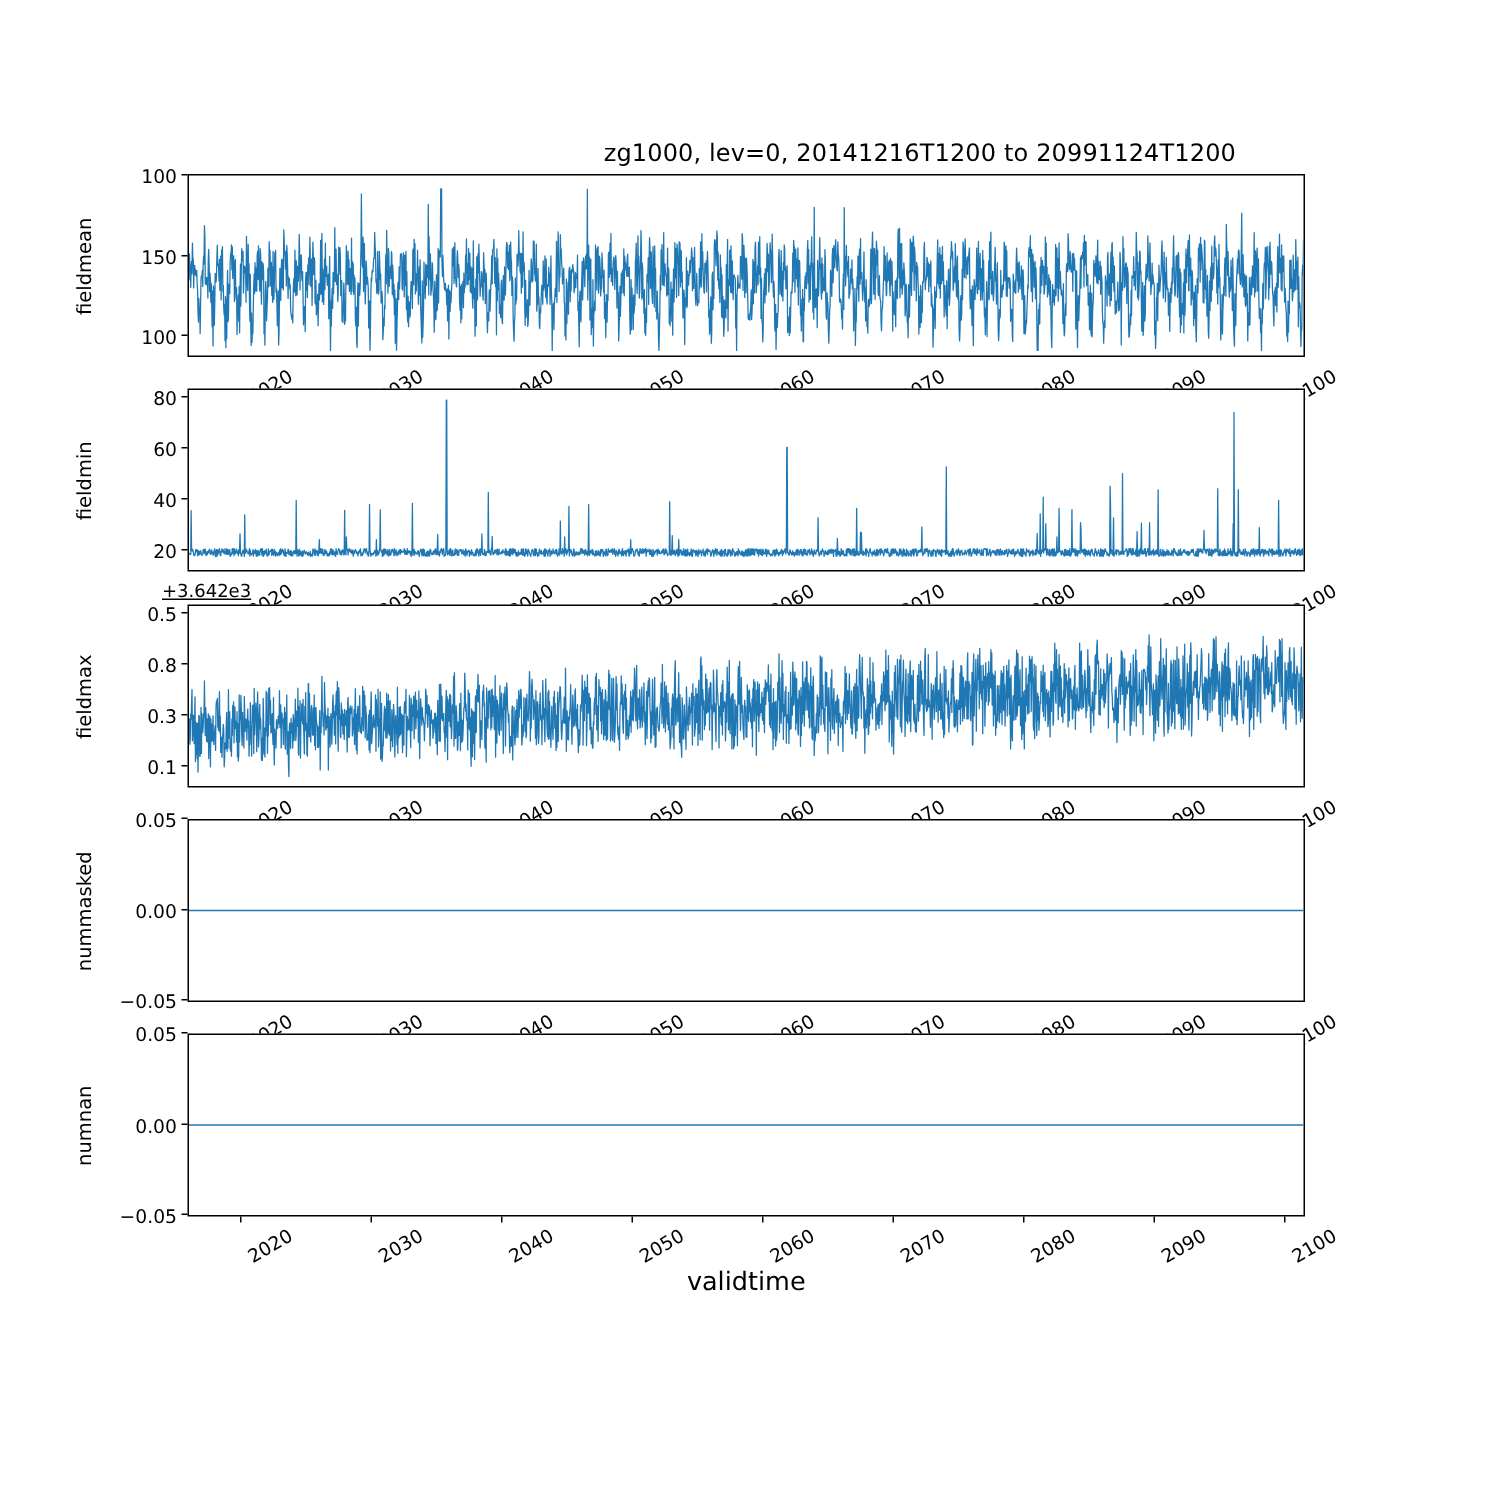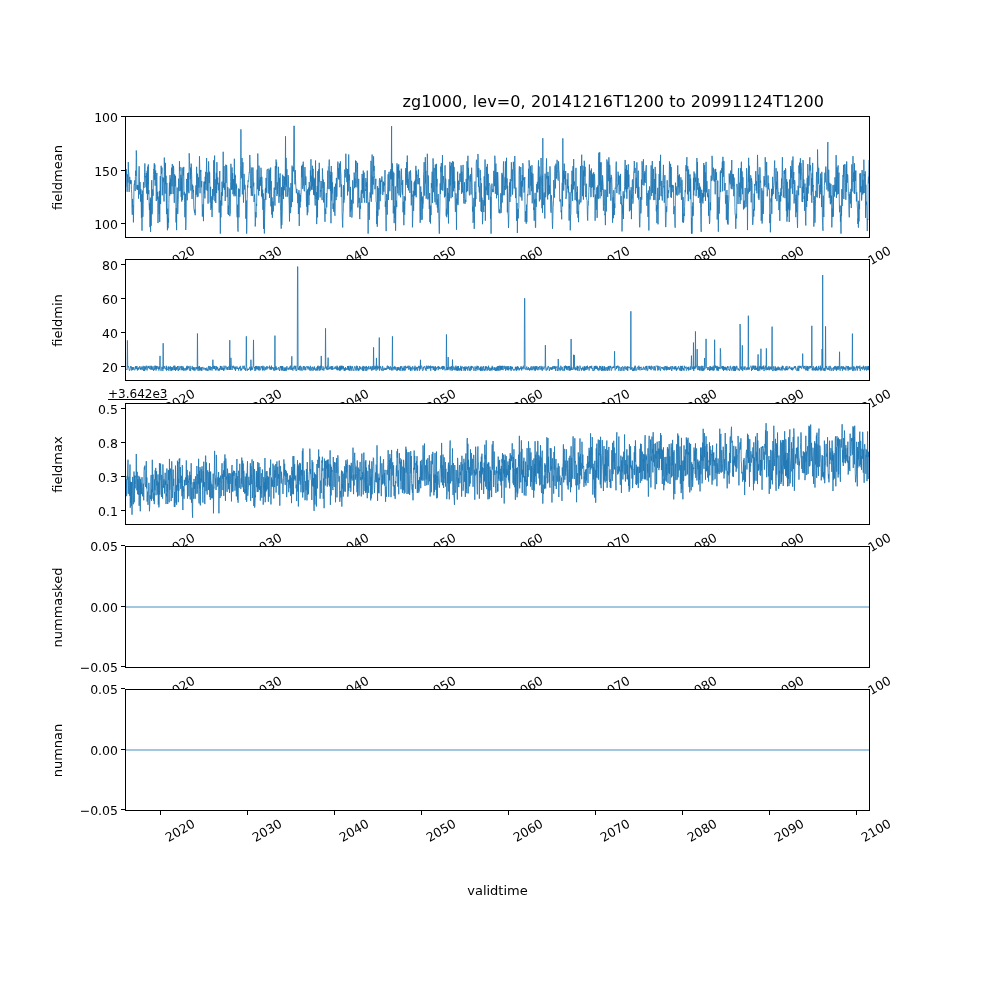--- a/index.html
+++ b/index.html
@@ -81,25 +81,24 @@
     position: absolute;
     font-size: 12.5px;
     color: #000;
     white-space: nowrap;
     transform-origin: right top;
     transform: rotate(-30deg);
     text-align: right;
   }
   .xlabel {
     position: absolute;
-    font-size: 13px;
+    font-size: 17px;
     color: #000;
     text-align: center;
     white-space: nowrap;
-    margin-top: 38px;
   }
   .offset-text {
     position: absolute;
     font-size: 12px;
     color: #000;
     white-space: nowrap;
   }
 </style>
 </head>
 <body>

